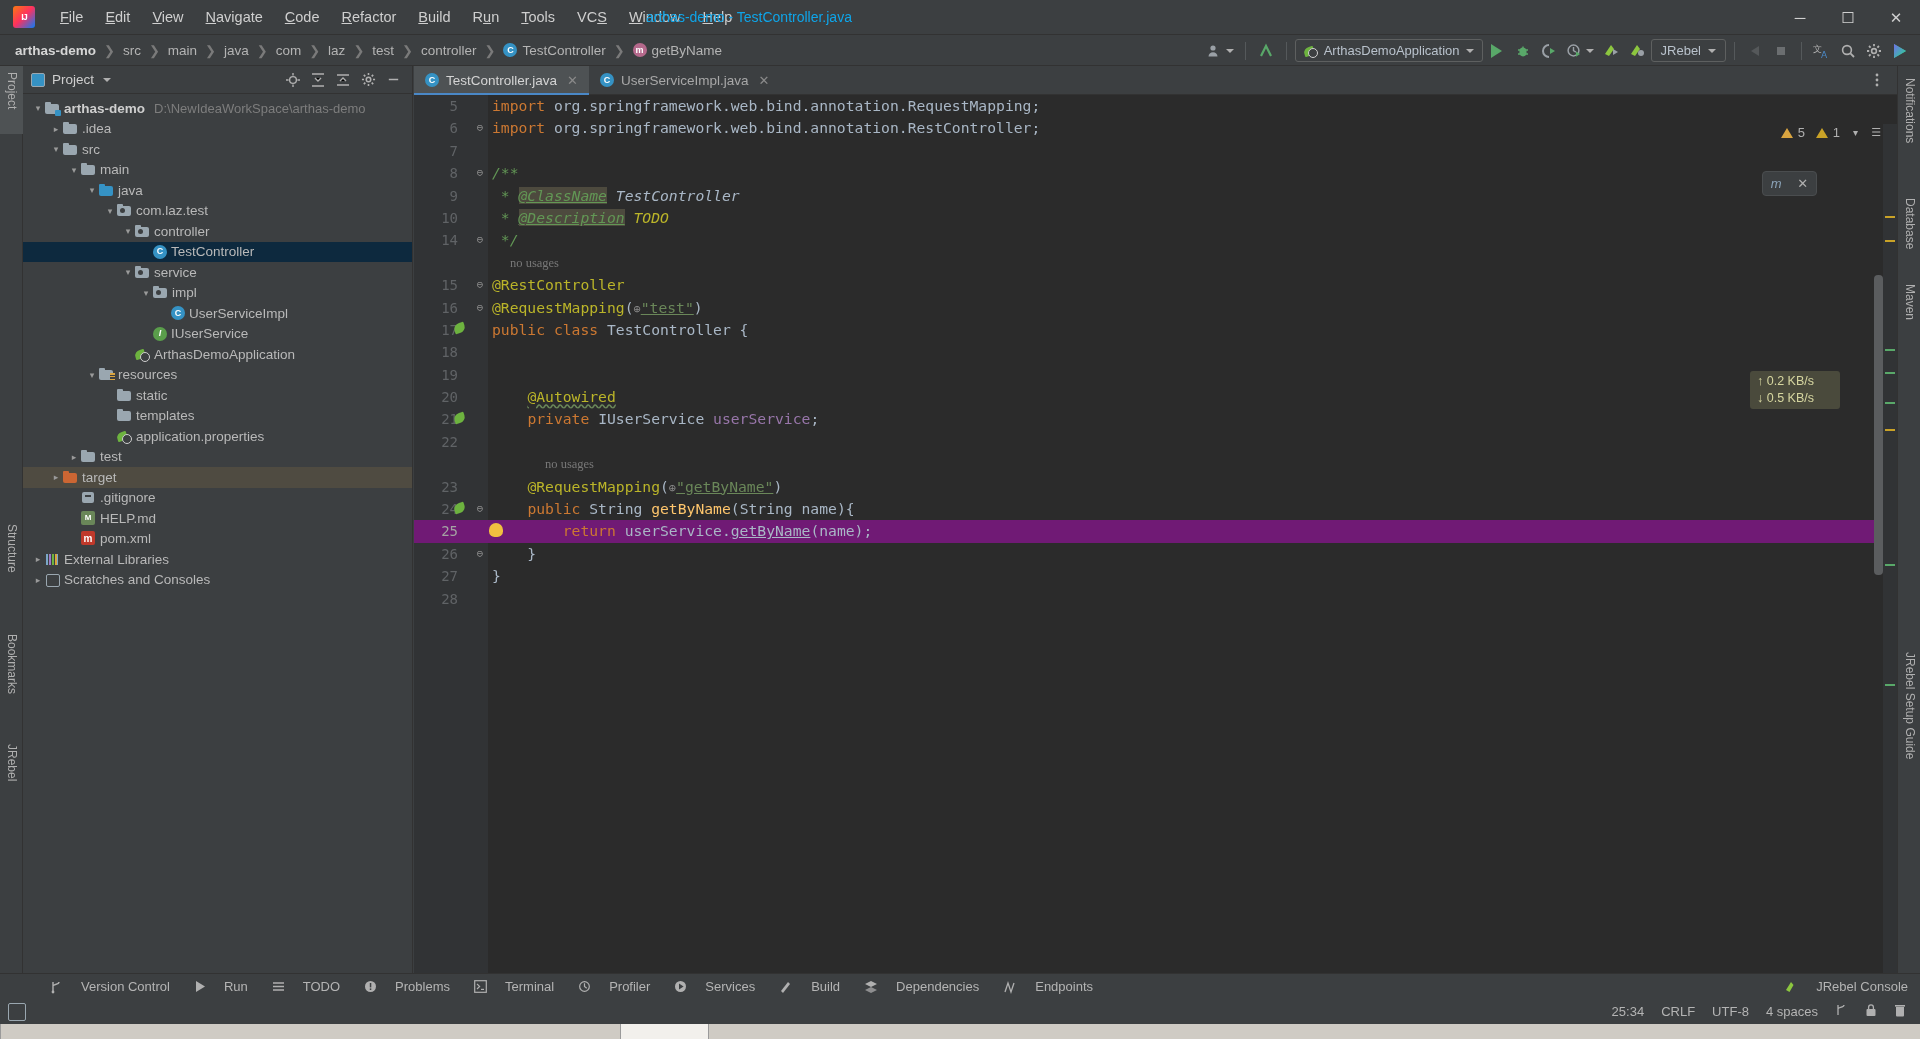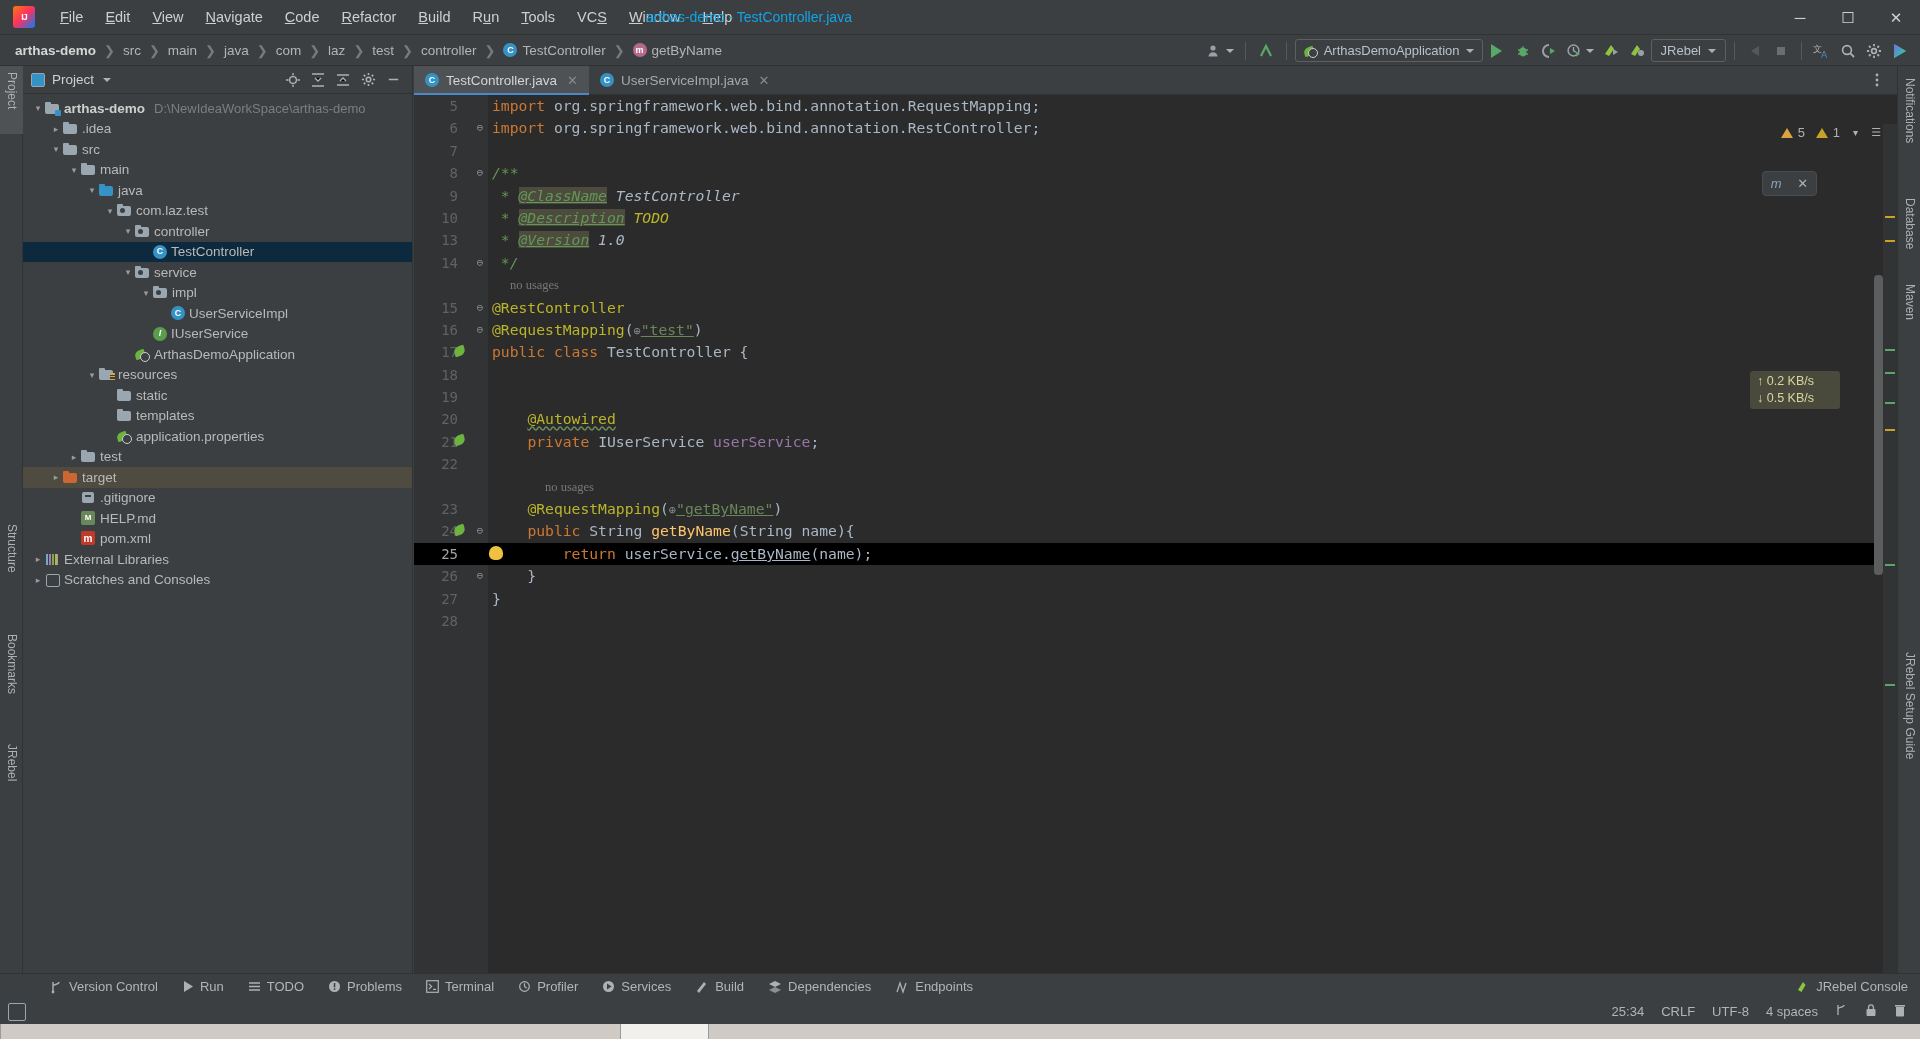--- a/index.html
+++ b/index.html
@@ -246,21 +246,21 @@
     position:absolute; left:58px; top:0; width:16px; height:100%; background:#313335;
   }
   .codepane {
     position:absolute; left:0; top:0; width:1483px; height:100%;
     font-family:"DejaVu Sans Mono","Liberation Mono",monospace;
     font-size:14.7px;
   }
   .cline {
     position:relative; height:22.4px; line-height:22.4px; white-space:pre;
   }
-  .cline.cur { background:#000000; }
+  .cline.cur { background:#701a75; }
   .ln {
     position:absolute; left:0; width:44px; text-align:right;
     color:#606366; font-size:14px; font-family:"DejaVu Sans Mono",monospace;
   }
   .ln.cur { color:#a4a3a3; }
   .ctext { position:absolute; left:78px; color:#a9b7c6; }
   .hintline { position:relative; height:22.4px; line-height:22.4px; }
   .hint {
     position:absolute; left:96px; font-family:Liberation Serif, serif;
     font-size:12.5px; color:#787878;
@@ -334,21 +334,21 @@
     font-size:12.5px; color:#d6d6a0; line-height:17px;
   }
 
   
   .bottombar {
     position:absolute; left:0; top:973px; width:1920px; height:26px;
     background:#3c3f41; border-top:1px solid #323232;
     display:flex; align-items:center; padding-left:38px; gap:0px;
   }
   .bb-item {
-    display:flex; align-items:center; gap:6px; padding:0 12px; height:24px;
+    display:flex; align-items:center; gap:18px; padding:0 12px; height:24px;
     font-size:13px; color:#b4b4b4; cursor:default;
   }
   .bb-right { margin-left:auto; display:flex; align-items:center; padding-right:0; gap:6px;}
 
   .statusbar {
     position:absolute; left:0; top:999px; width:1920px; height:25px;
     background:#3c3f41; display:flex; align-items:center; padding-left:8px;
   }
   .sb-right { margin-left:auto; display:flex; align-items:center; gap:17px; padding-right:14px; font-size:13px; color:#b4b4b4; }
   .sb-ico {
@@ -802,21 +802,20 @@
     <div class="code-area">
       <div class="gutter"></div>
       <div class="foldstrip"></div>
       <div class="codepane" id="codepane">
           <div class="cline"><span class="ln">5</span><span class="ctext"><span class="kw" style="">import </span><span class="type" style="">org.springframework.web.bind.annotation.</span><span class="type" style="">RequestMapping</span><span class="type" style="">;</span></span></div>
           <div class="cline"><span class="ln">6</span><span class="fold">⊖</span><span class="ctext"><span class="kw" style="">import </span><span class="type" style="">org.springframework.web.bind.annotation.</span><span class="type" style="">RestController</span><span class="type" style="">;</span></span></div>
           <div class="cline"><span class="ln">7</span><span class="ctext"></span></div>
           <div class="cline"><span class="ln">8</span><span class="fold">⊖</span><span class="ctext"><span class="cmt" style="">/**</span></span></div>
           <div class="cline"><span class="ln">9</span><span class="ctext"><span class="cmt" style=""> * </span><span class="jd-tag" style="">@ClassName</span><span class="cmt-tag" style=""> TestController</span></span></div>
           <div class="cline"><span class="ln">10</span><span class="ctext"><span class="cmt" style=""> * </span><span class="jd-tag" style="">@Description</span><span class="cmt" style=""> </span><span class="" style="color:#bbb529;font-style:italic;">TODO</span></span></div>
-          <div class="cline"><span class="ln">13</span><span class="ctext"><span class="cmt" style=""> * </span><span class="jd-tag" style="">@Version</span><span class="cmt-tag" style=""> 1.0</span></span></div>
           <div class="cline"><span class="ln">14</span><span class="fold">⊖</span><span class="ctext"><span class="cmt" style=""> */</span></span></div>
           <div class="hintline">
             <span class="hint">no usages</span>
           </div>
           <div class="cline"><span class="ln">15</span><span class="fold">⊖</span><span class="ctext"><span class="ann" style="">@RestController</span></span></div>
           <div class="cline"><span class="ln">16</span><span class="fold">⊖</span><span class="ctext"><span class="ann" style="">@RequestMapping</span><span class="type" style="">(</span><span class="" style="color:#8a8a8a;font-size:12px;">⊕</span><span class="str underline-str" style="">"test"</span><span class="type" style="">)</span></span></div>
           <div class="cline"><span class="ln">17</span><span class="gmark"><span class="springleaf"></span></span><span class="ctext"><span class="kw" style="">public </span><span class="kw" style="">class </span><span class="type" style="">TestController</span><span class="type" style=""> {</span></span></div>
           <div class="cline"><span class="ln">18</span><span class="ctext"></span></div>
           <div class="cline"><span class="ln">19</span><span class="ctext"></span></div>
           <div class="cline"><span class="ln">20</span><span class="ctext"><span class="type" style="">    </span><span class="ann anndeco" style="">@Autowired</span></span></div>

